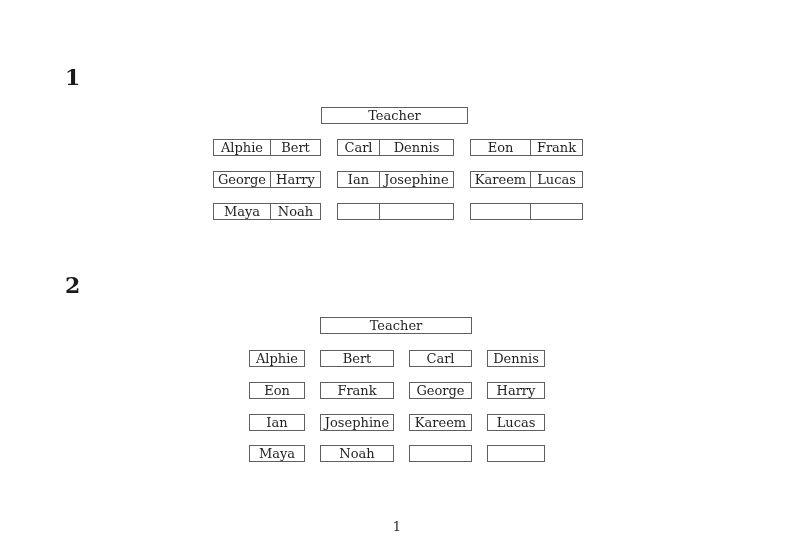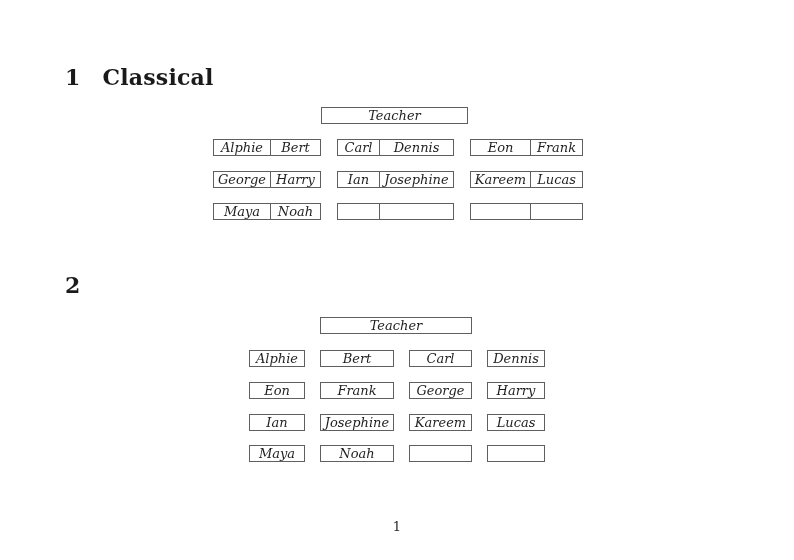--- a/index.html
+++ b/index.html
@@ -31,39 +31,37 @@
     position: absolute;
     height: 17px;
     border: 1px solid #5f5f5f;
     background: #ffffff;
     font-size: 13px;
     line-height: 15px;
     text-align: center;
     color: #1f1f1f;
     white-space: nowrap;
     overflow: hidden;
-    font-style: italic;
   }
   .page-number {
     position: absolute;
     left: 0; right: 0;
     top: 519px;
     text-align: center;
     font-size: 13px;
     color: #2a2a2a;
   }
 </style>
 </head>
 <body>
 
 <div class="page">
 
   <div class="section-heading" style="top:66px;">
     <span>1</span>
-    <span>Classical</span>
   </div>
 
   <div class="cell" style="left:321px; top:107px; width:147px;">Teacher</div>
 
   <div class="cell" style="left:213px; top:139px; width:58px;">Alphie</div>
   <div class="cell" style="left:270px; top:139px; width:51px;">Bert</div>
   <div class="cell" style="left:337px; top:139px; width:43px;">Carl</div>
   <div class="cell" style="left:379px; top:139px; width:75px;">Dennis</div>
   <div class="cell" style="left:470px; top:139px; width:61px;">Eon</div>
   <div class="cell" style="left:530px; top:139px; width:53px;">Frank</div>

